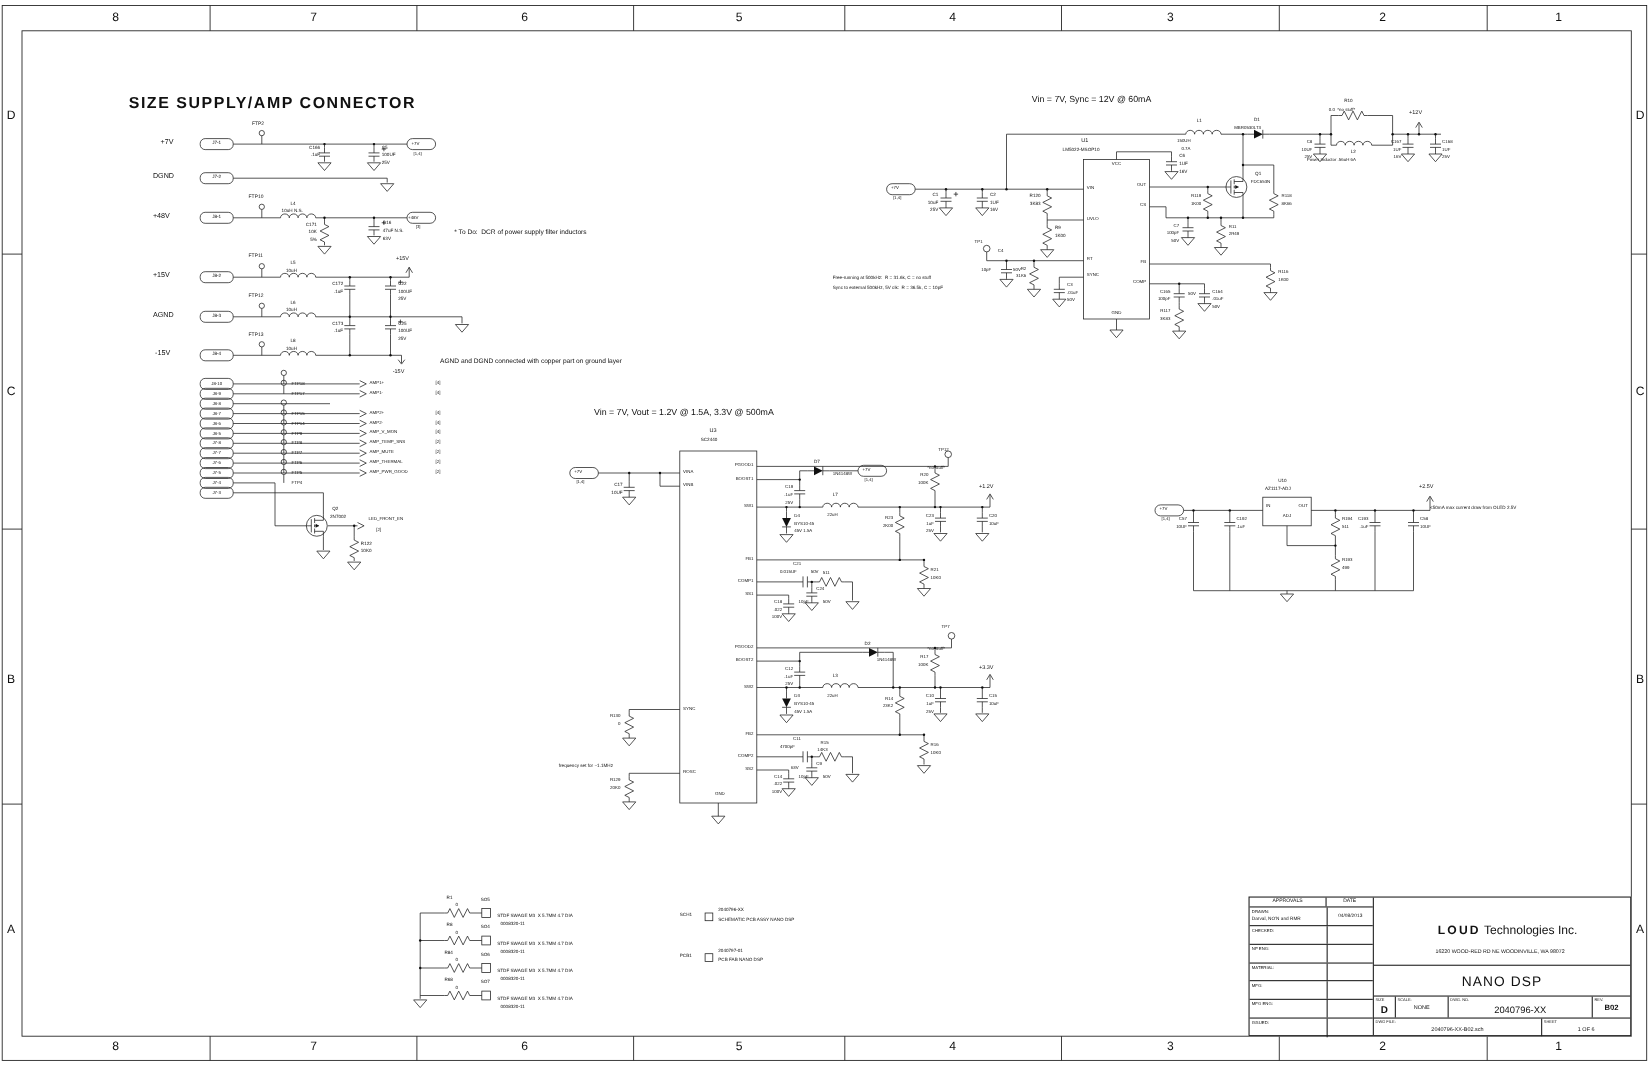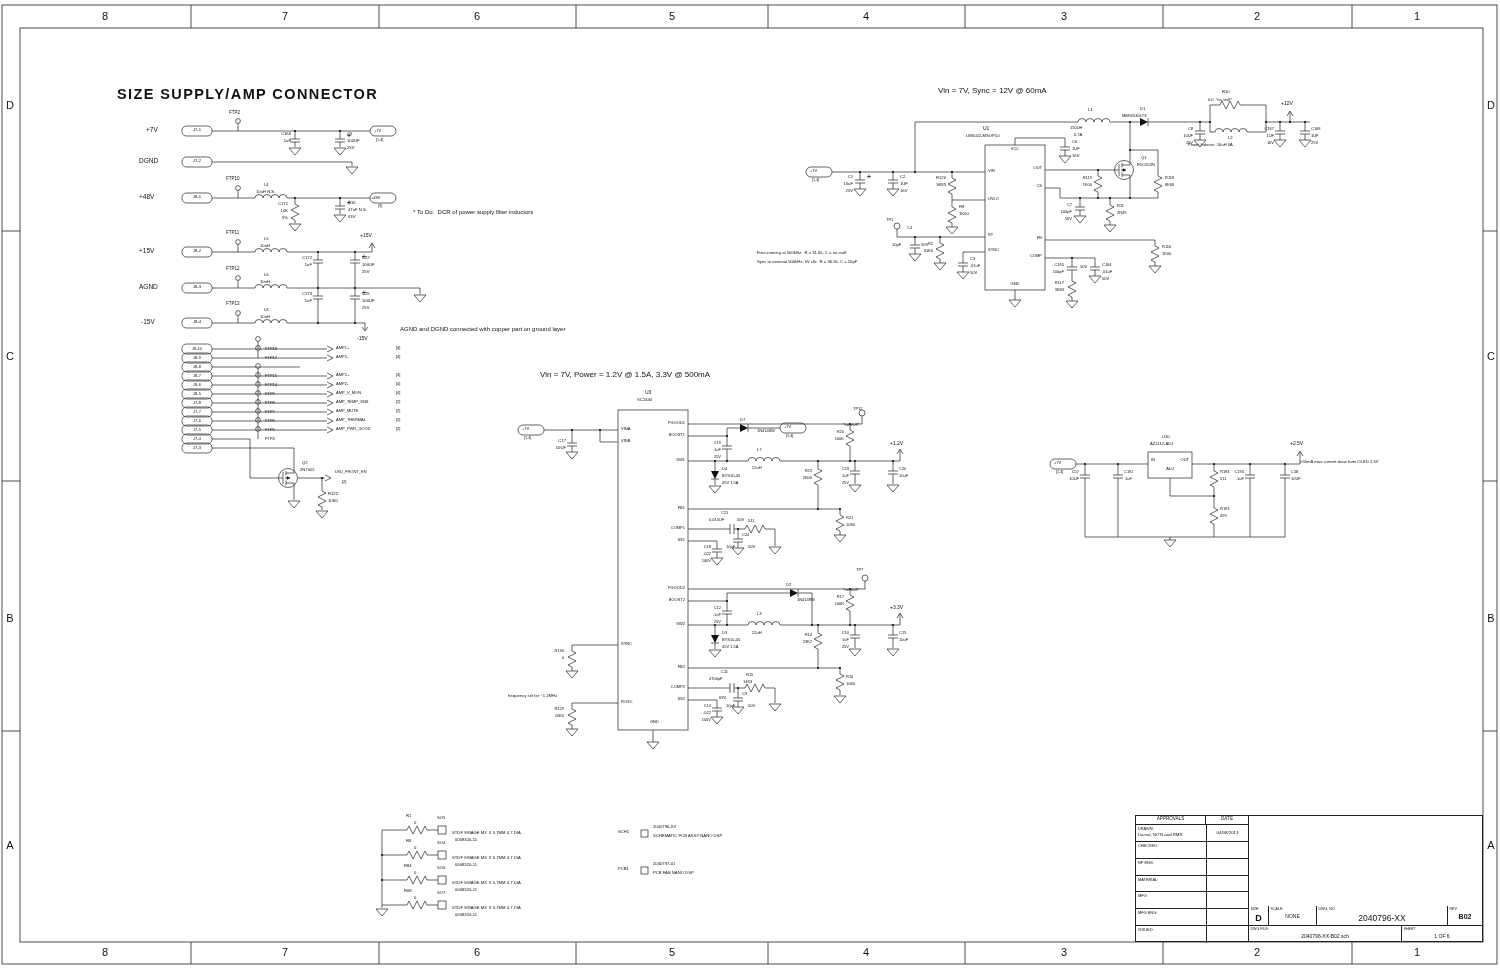--- a/index.html
+++ b/index.html
@@ -653,21 +653,21 @@
       <span class="lbl" style="left: 1188px; top: 143px; font-size: 4px;">Power Inductor .56uH 6A</span>
       <span class="lbl" style="left: 1193px; top: 127px; font-size: 4px; transform: translateX(-100%);">C8</span>
       <span class="lbl" style="left: 1193px; top: 134px; font-size: 4px; transform: translateX(-100%);">10UF</span>
       <span class="lbl" style="left: 1193px; top: 141px; font-size: 4px; transform: translateX(-100%);">25V</span>
       <span class="lbl" style="left: 1274px; top: 127px; font-size: 4px; transform: translateX(-100%);">C167</span>
       <span class="lbl" style="left: 1274px; top: 134px; font-size: 4px; transform: translateX(-100%);">1UF</span>
       <span class="lbl" style="left: 1274px; top: 141px; font-size: 4px; transform: translateX(-100%);">16V</span>
       <span class="lbl" style="left: 1311px; top: 127px; font-size: 4px;">C168</span>
       <span class="lbl" style="left: 1311px; top: 134px; font-size: 4px;">1UF</span>
       <span class="lbl" style="left: 1311px; top: 141px; font-size: 4px;">25V</span>
-      <span class="lbl" style="left: 540px; top: 371px; font-size: 8px;">Vin = 7V, Power = 1.2V @ 1.5A, 3.3V @ 500mA</span>
+      <span class="lbl" style="left: 540px; top: 371px; font-size: 8px;">Vin = 7V, Vout = 1.2V @ 1.5A, 3.3V @ 500mA</span>
       <span class="lbl" style="left: 522px; top: 427px; font-size: 4px;">+7V</span>
       <span class="lbl" style="left: 524px; top: 437px; font-size: 3.8px;">[1,4]</span>
       <span class="lbl" style="left: 566px; top: 439px; font-size: 4.2px; transform: translateX(-100%);">C17</span>
       <span class="lbl" style="left: 566px; top: 446px; font-size: 4.2px; transform: translateX(-100%);">10UF</span>
       <span class="lbl" style="left: 645px; top: 390px; font-size: 5px;">U3</span>
       <span class="lbl" style="left: 637px; top: 397.5px; font-size: 4.2px;">SC2440</span>
       <span class="lbl" style="left: 621px; top: 427px; font-size: 4px;">VINA</span>
       <span class="lbl" style="left: 621px; top: 439px; font-size: 4px;">VINB</span>
       <span class="lbl" style="left: 621px; top: 642px; font-size: 4px;">SYNC</span>
       <span class="lbl" style="left: 621px; top: 700px; font-size: 4px;">ROSC</span>
@@ -848,20 +848,28 @@
             <span class="date"></span>
           </div>
           <div class="tb-row">
             <span class="lab">ISSUED:</span>
             <span class="val"></span>
             <span class="date"></span>
           </div>
         </div>
     </div>
     <div class="tb-right">
+      <div class="tb-logo">
+        <div class="tb-company">
+          <span class="brand">LOUD</span>
+          <span>Technologies Inc.</span>
+        </div>
+        <div class="tb-address">16220 WOOD-RED RD NE WOODINVILLE, WA 98072</div>
+      </div>
+      <div class="tb-title">NANO DSP</div>
       <div class="tb-size-row">
         <div class="tb-cell c-size">
           <span class="cl">SIZE</span>
           <div class="cv v-size">D</div>
         </div>
         <div class="tb-cell c-scale">
           <span class="cl">SCALE:</span>
           <div class="cv v-scale">NONE</div>
         </div>
         <div class="tb-cell c-dwg">

